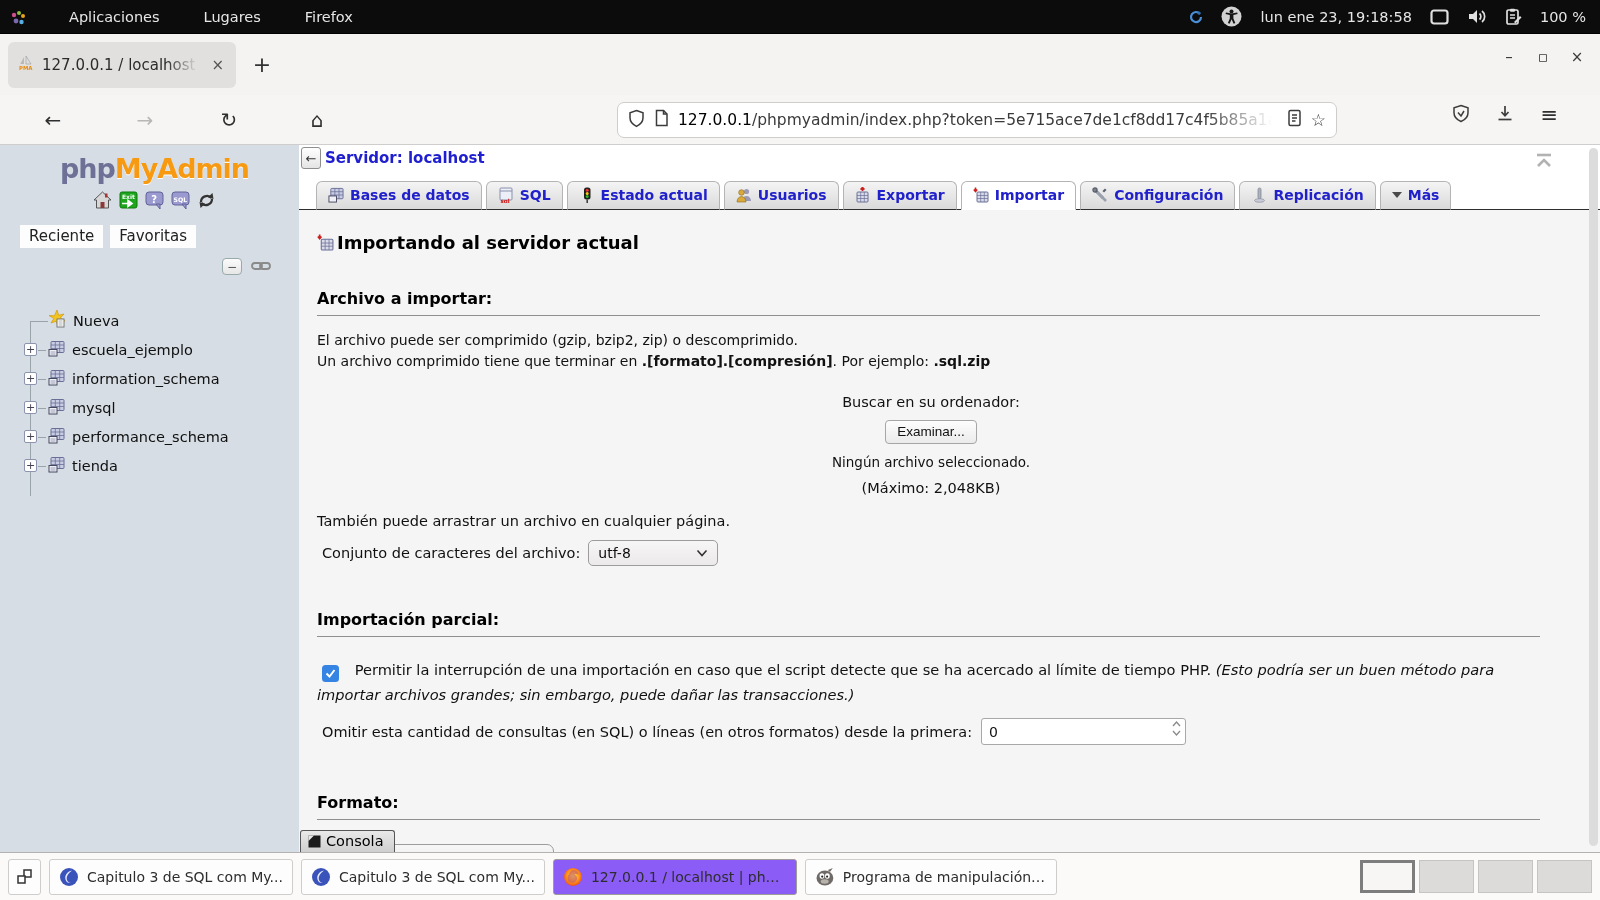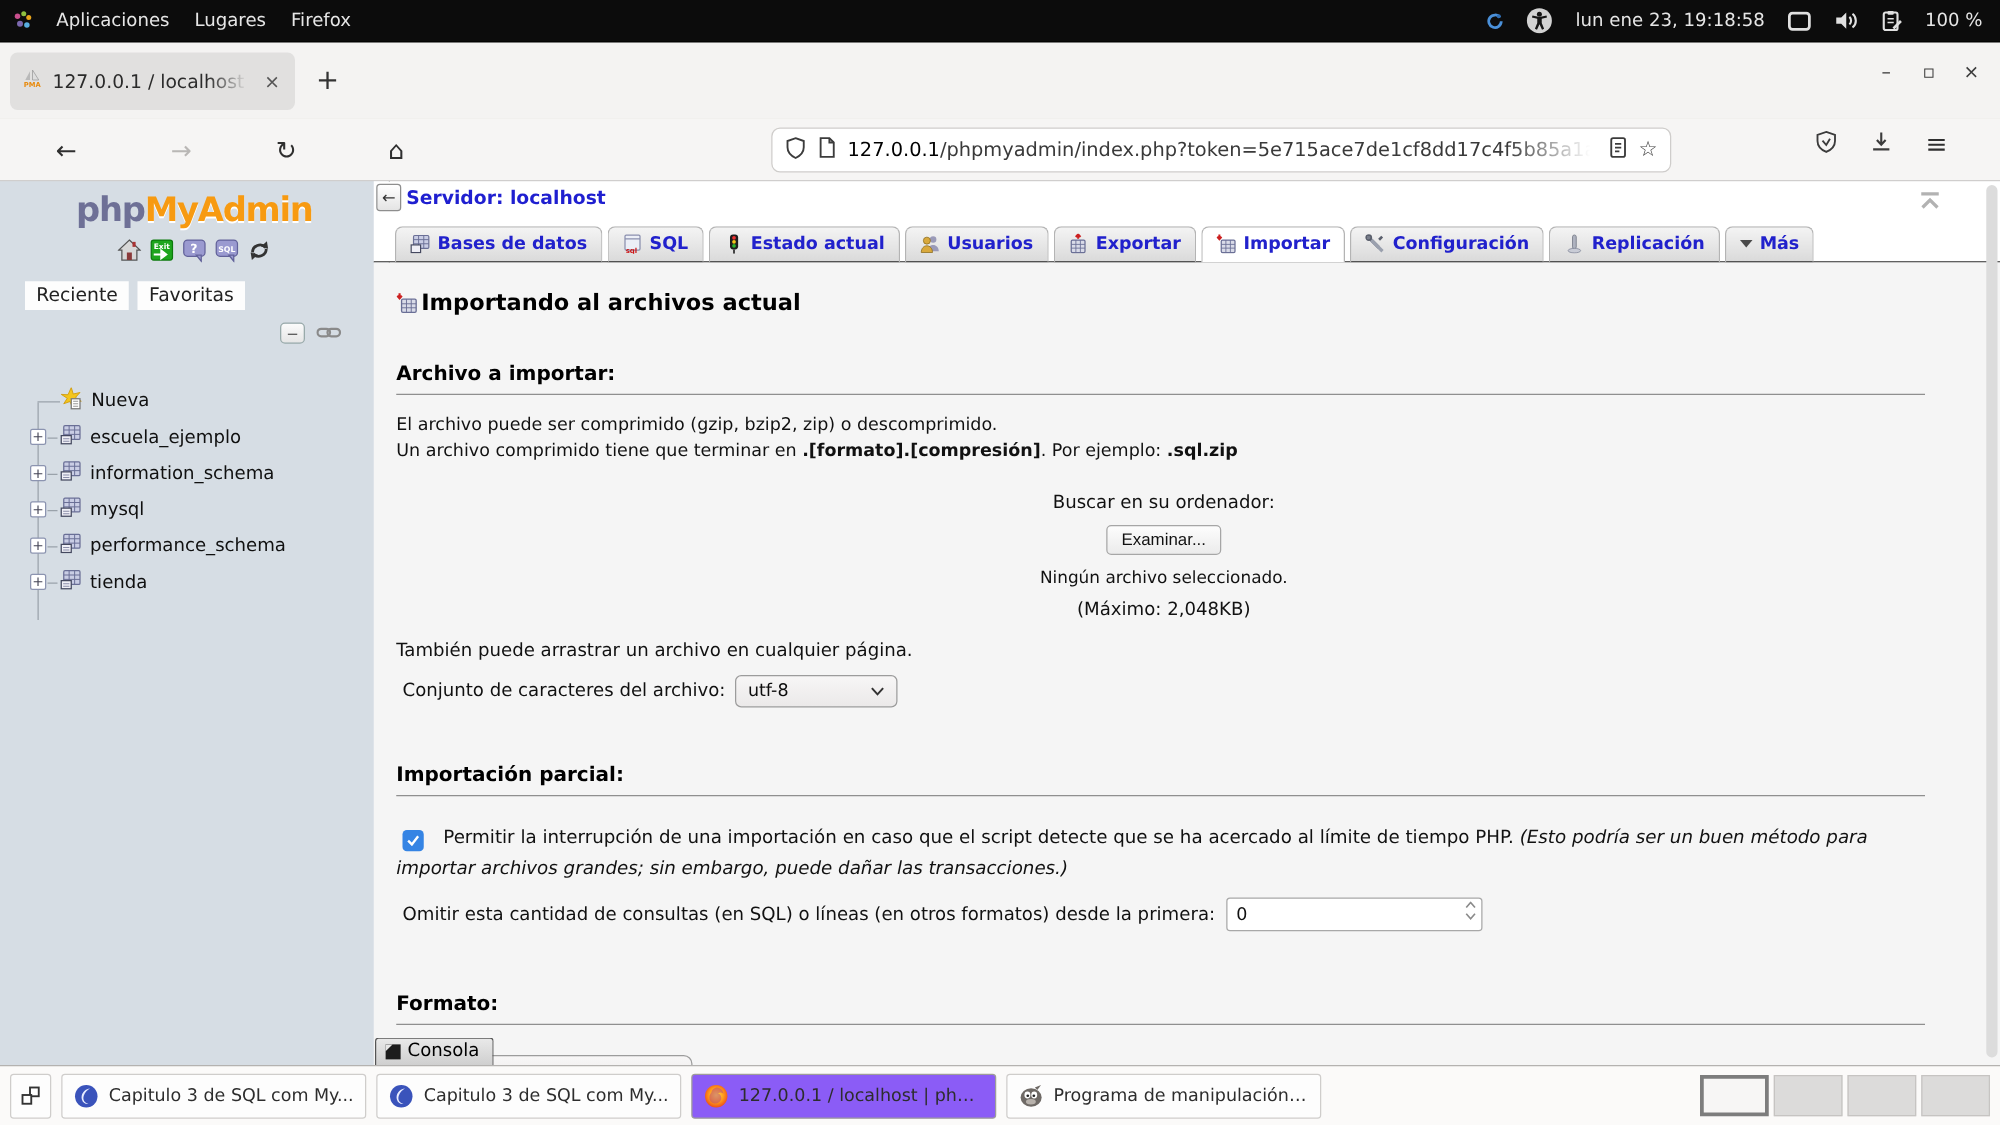--- a/index.html
+++ b/index.html
@@ -3,21 +3,21 @@
 <meta charset="utf-8">
 <style>
   * { margin:0; padding:0; box-sizing:border-box; }
   html,body { width:1600px; height:900px; overflow:hidden; background:#000;
               font-family:"DejaVu Sans","Liberation Sans",sans-serif; }
 
   
   .sysbar { position:absolute; top:0; left:0; width:1600px; height:33px;
             background:#0c0c0c; color:#e6e6e6; display:flex; align-items:center;
             font-size:14.5px; }
-  .sysbar .left { display:flex; align-items:center; gap:16px; padding-left:10px; }
+  .sysbar .left { display:flex; align-items:flex-end; gap:40px; padding-left:10px; }
   .sysbar .menu { padding:2px 2px; cursor:default; }
   .sysbar .right { margin-left:auto; display:flex; align-items:center; gap:18px; padding-right:14px; }
   .sysbar .clock { font-size:14.5px; }
   .tray-ico { display:inline-flex; align-items:center; }
 
   
   .tabbar { position:absolute; top:34px; left:0; width:1600px; height:62px;
             background:#f4f3f2; border-bottom:1px solid #e0dedd; }
   .btab { position:absolute; left:8px; top:8px; width:228px; height:46px;
           background:#e1e0df; border-radius:6px; display:flex; align-items:center;
@@ -47,21 +47,21 @@
   .url-text .rest { color:#3a3a3a; }
   .url-star { font-size:17px; color:#3a3a3a; }
   .nav-right { position:absolute; right:42px; top:8px; display:flex; gap:26px; align-items:center; }
   .nav-right .burger { font-size:21px; color:#2f2f2f; }
 
   
   .viewport { position:absolute; top:145px; left:0; width:1600px; height:707px; background:#f5f5f5; }
 
   
   .pma-side { position:absolute; left:0; top:0; width:312px; height:707px;
-              background:#d6dde4; border-right:1px solid #000000; }
+              background:#d6dde4; border-right:3px solid #000000; }
   .logo { text-align:center; margin-top:8px; font-size:27px; font-weight:bold; letter-spacing:-1px; }
   .logo .lp { color:#6e7096; } .logo .lm { color:#f79a11; text-shadow:0 1px 0 #fff; }
   .side-icons { display:flex; justify-content:center; align-items:center; gap:7px; margin-top:8px; height:20px; }
   .panel-tabs { display:flex; gap:7px; margin:13px 0 0 20px; }
   .ptab { background:#fdfdfd; padding:2px 9px 3px; font-size:15px; color:#222; }
   .side-ctl { display:flex; justify-content:flex-end; align-items:center; gap:9px; margin:9px 38px 0 0; }
   .btn-min { width:20px; height:17px; border:1px solid #9aa; background:linear-gradient(#fbfbfb,#e6e6e6);
              border-radius:4px; font-size:12px; color:#555; display:flex; align-items:center;
              justify-content:center; }
   .tree { position:relative; margin-top:30px; font-size:14.5px; color:#101010; }
@@ -474,21 +474,21 @@
       </div>
     </div>
 
     <div class="pma-content">
       <div class="pg-title">
         <svg width="17" height="17" viewBox="0 0 16 16">
             <rect x="4" y="5" width="11" height="10" rx="1" fill="#d9dbe8" stroke="#6a6f96"></rect>
             <path d="M4 8.5h11M4 11.5h11M7.7 5v10M11.3 5v10" stroke="#6a6f96" stroke-width="0.7"></path>
             <path d="M2.5 0.5v3.6M0.8 2.4l1.7 2 1.7-2" stroke="#cc2020" stroke-width="1.6" fill="none"></path>
           </svg>
-        <span>Importando al archivos actual</span>
+        <span>Importando al servidor actual</span>
       </div>
 
       <div class="sect">Archivo a importar:</div>
       <p class="hint">
         <span>El archivo puede ser comprimido (gzip, bzip2, zip) o descomprimido.</span><br>
         <span>Un archivo comprimido tiene que terminar en </span><b>.[formato].[compresión]</b><span>. Por ejemplo: </span><b>.sql.zip</b>
       </p>
       <div class="row browse-row">
         <span>Buscar en su ordenador:</span>
         <button class="btn">Examinar...</button>

